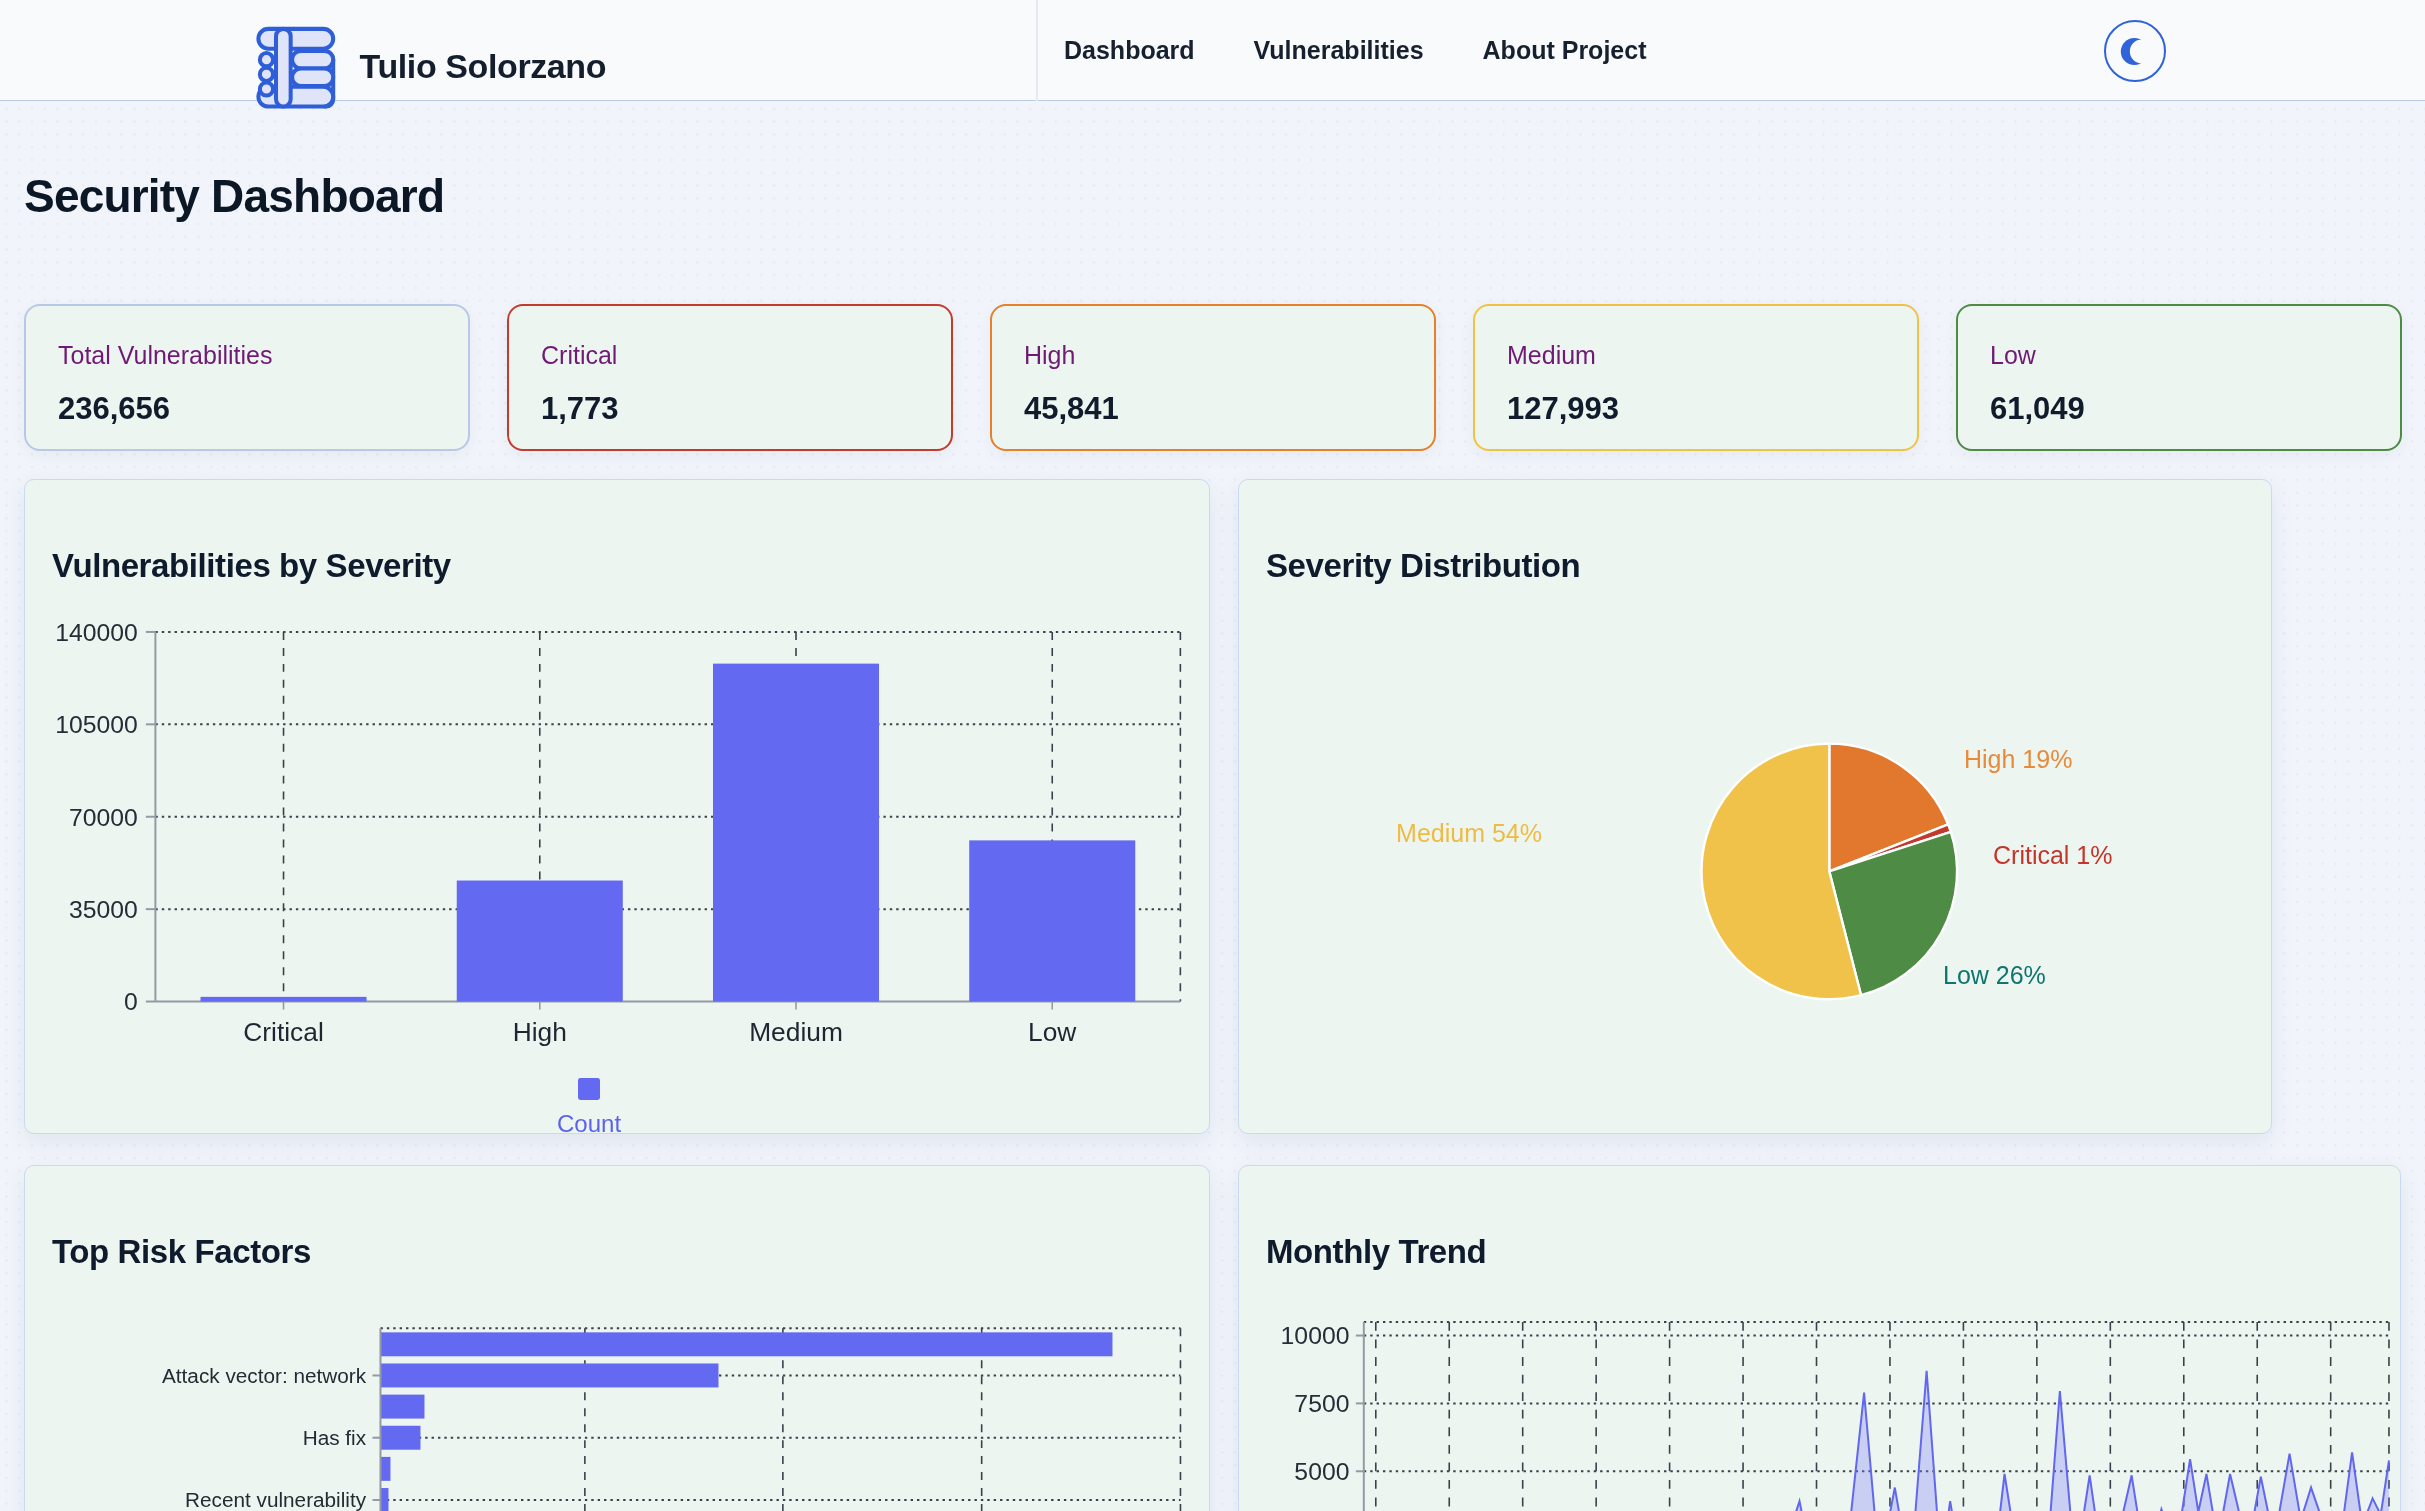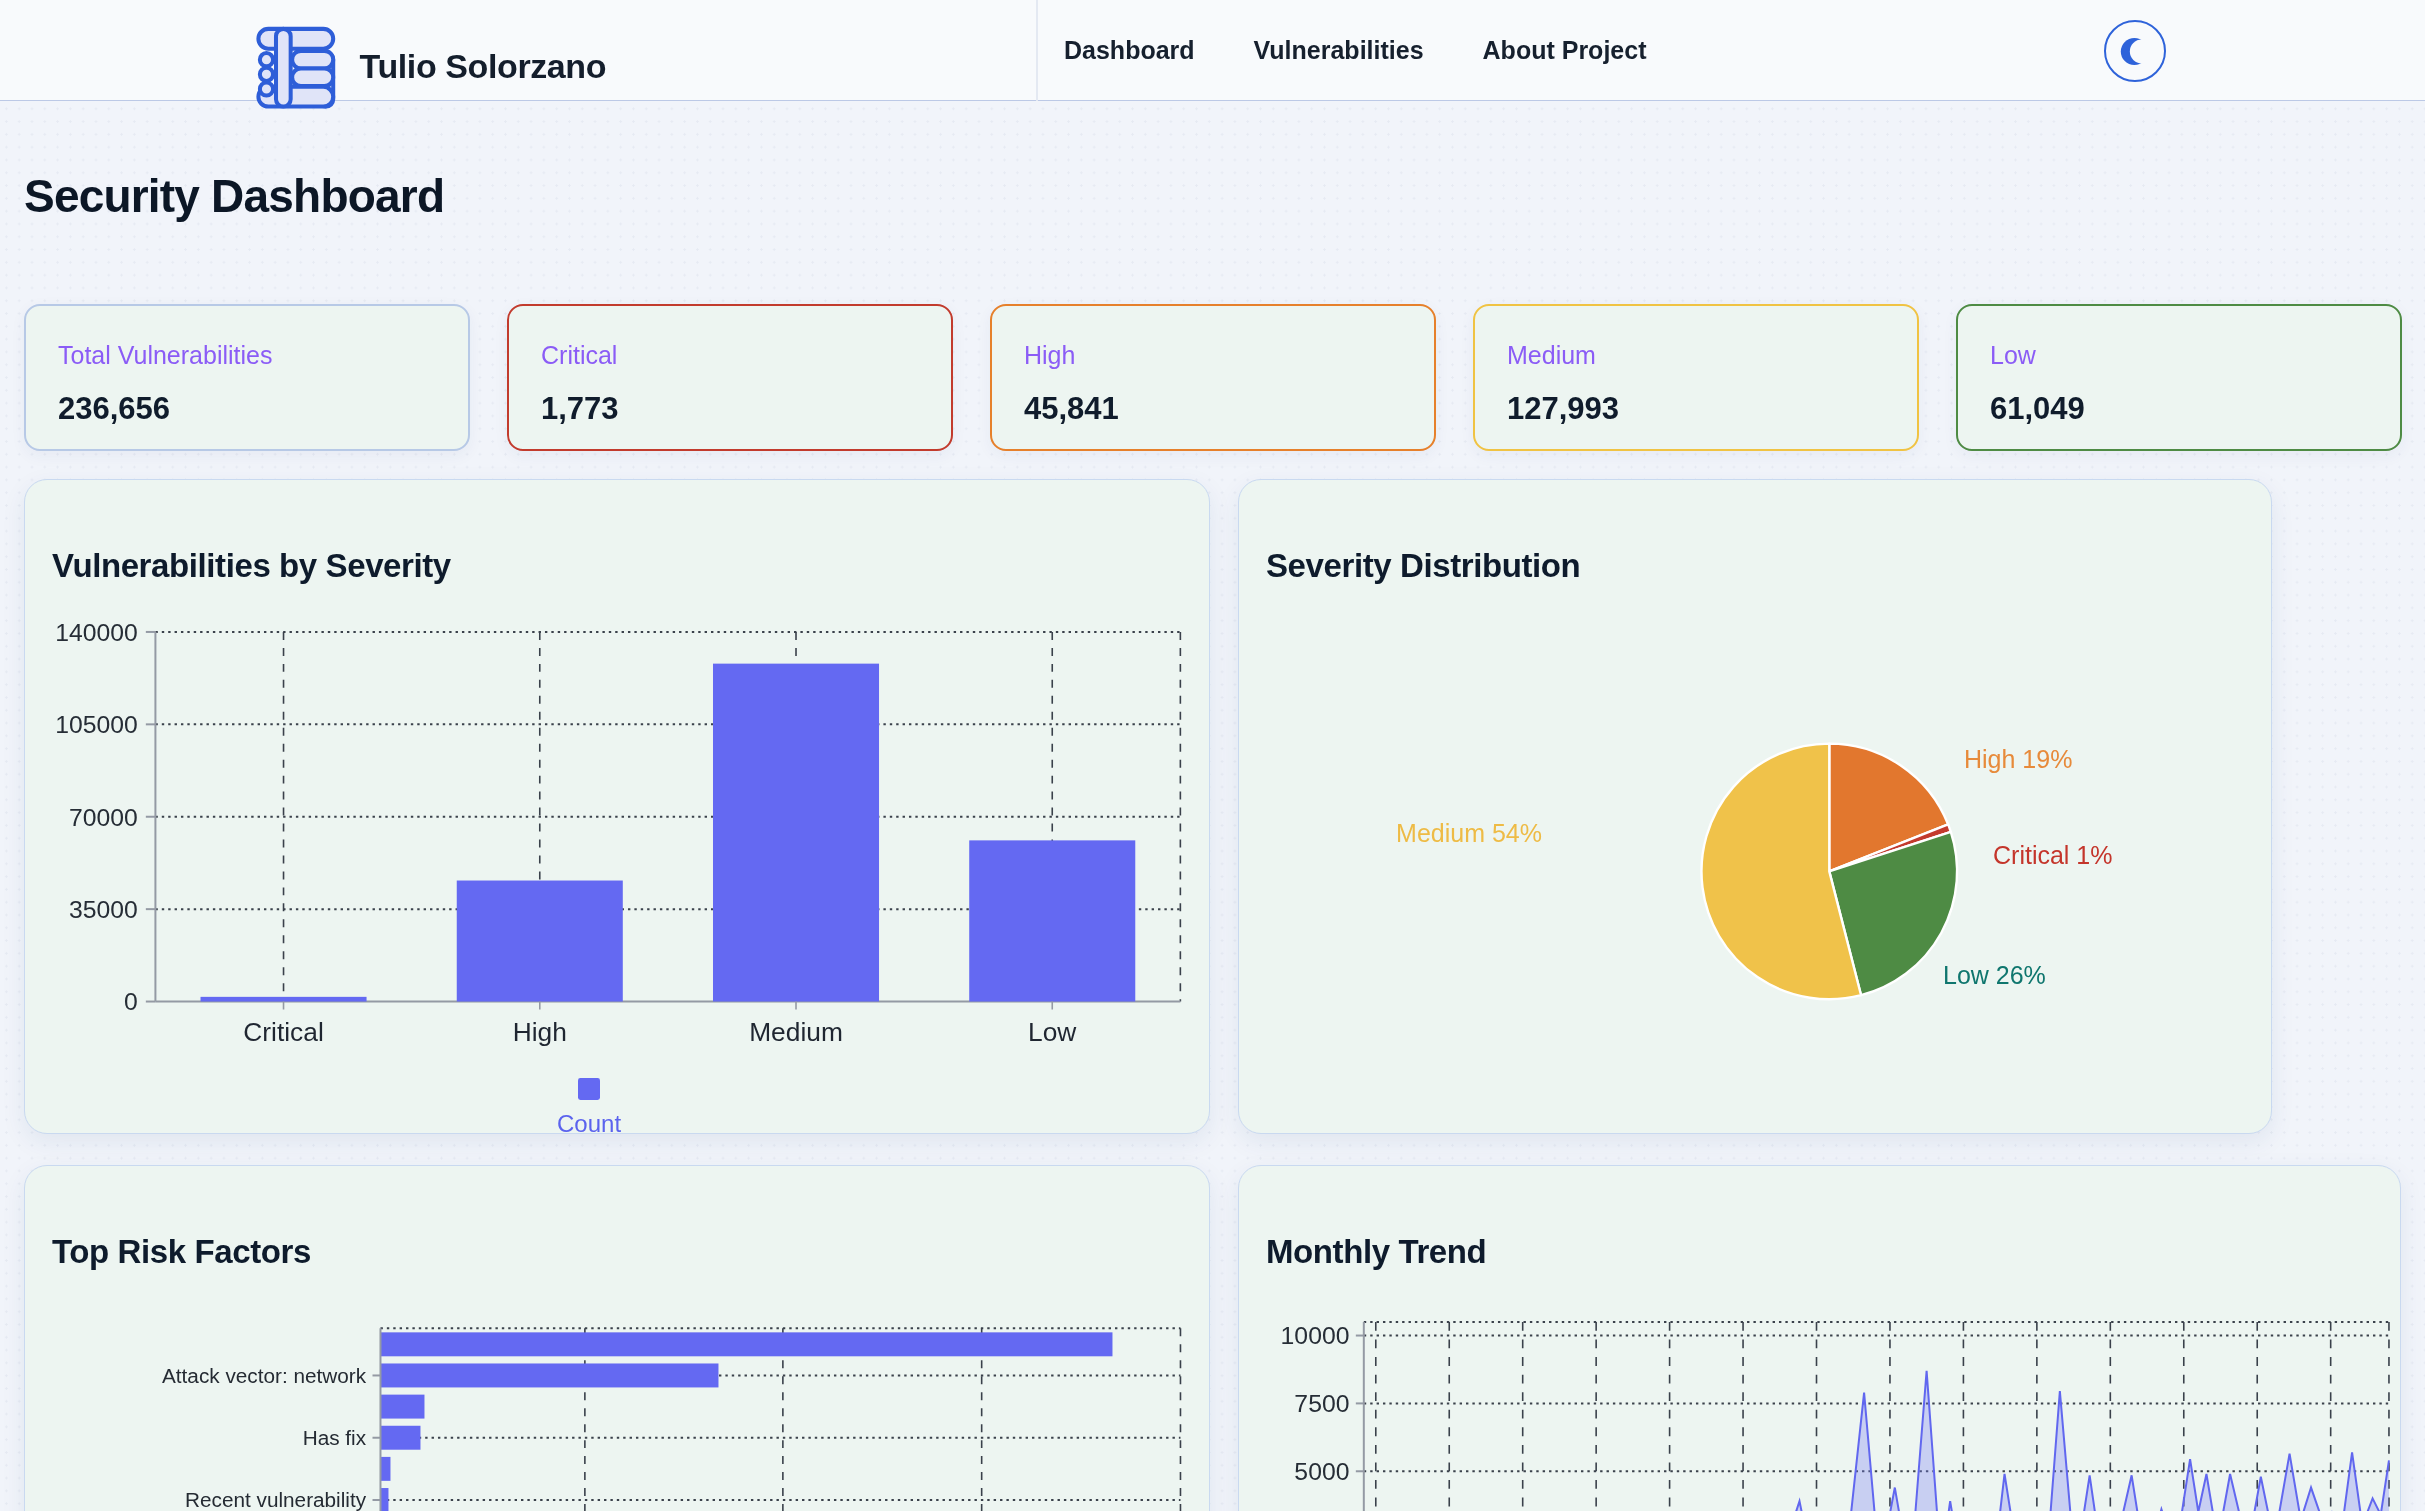--- a/index.html
+++ b/index.html
@@ -27,24 +27,24 @@
     border-radius:50%; border:2.4px solid #2e63da; background:#f8fafc;
     display:flex; align-items:center; justify-content:center; cursor:pointer;
   }
   
   .page-title { position:absolute; left:24px; top:169px; font-size:46px; font-weight:800; color:#0c1726; letter-spacing:-0.8px; }
   .stats-row { position:absolute; left:24px; top:304px; width:2378px; height:147px; display:flex; gap:37px; }
   .stat-card {
     flex:1; background:#edf5f1; border:2.4px solid #b7c9e6; border-radius:16px;
     padding:35px 32px; box-shadow:0 4.8px 14.4px rgba(30,60,120,0.05);
   }
-  .stat-label { font-size:25px; font-weight:500; color:#8b5cf6; }
+  .stat-label { font-size:25px; font-weight:500; color:#701a75; }
   .stat-value { margin-top:21px; font-size:31px; font-weight:700; color:#101c2c; }
   .panel {
-    position:absolute; background:#edf5f1; border:1.6px solid #c9d9f0; border-radius:23px;
+    position:absolute; background:#edf5f1; border:1.6px solid #c9d9f0; border-radius:10px;
     box-shadow:0 8px 24px rgba(30,60,120,0.08);
   }
   #panel-bar  { left:24px;   top:479px;  width:1186px; height:655px; }
   #panel-pie  { left:1238px; top:479px;  width:1034px; height:655px; }
   #panel-risk { left:24px;   top:1165px; width:1186px; height:639px; }
   #panel-trend{ left:1238px; top:1165px; width:1163px; height:639px; }
   .panel h2 { position:absolute; top:67px; left:27px; font-size:33px; font-weight:800; color:#0e1b2c; letter-spacing:-0.4px; }
   .chart-svg { position:absolute; left:0; }
   #bar-chart   { top:128px; }
   #pie-chart   { top:0; }

